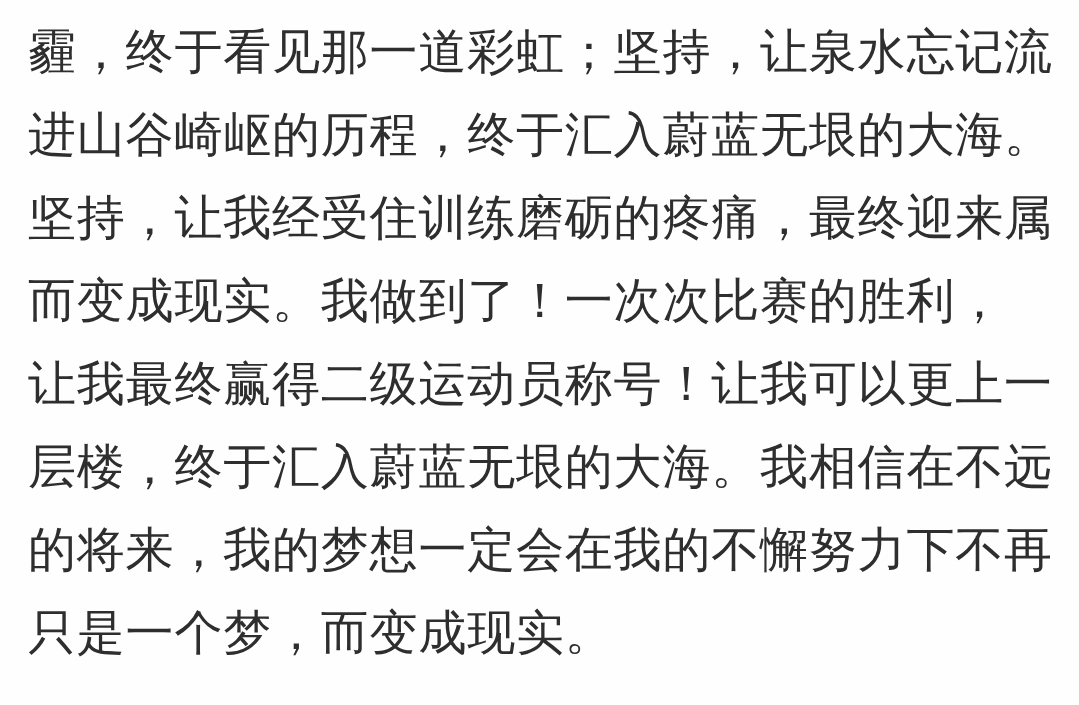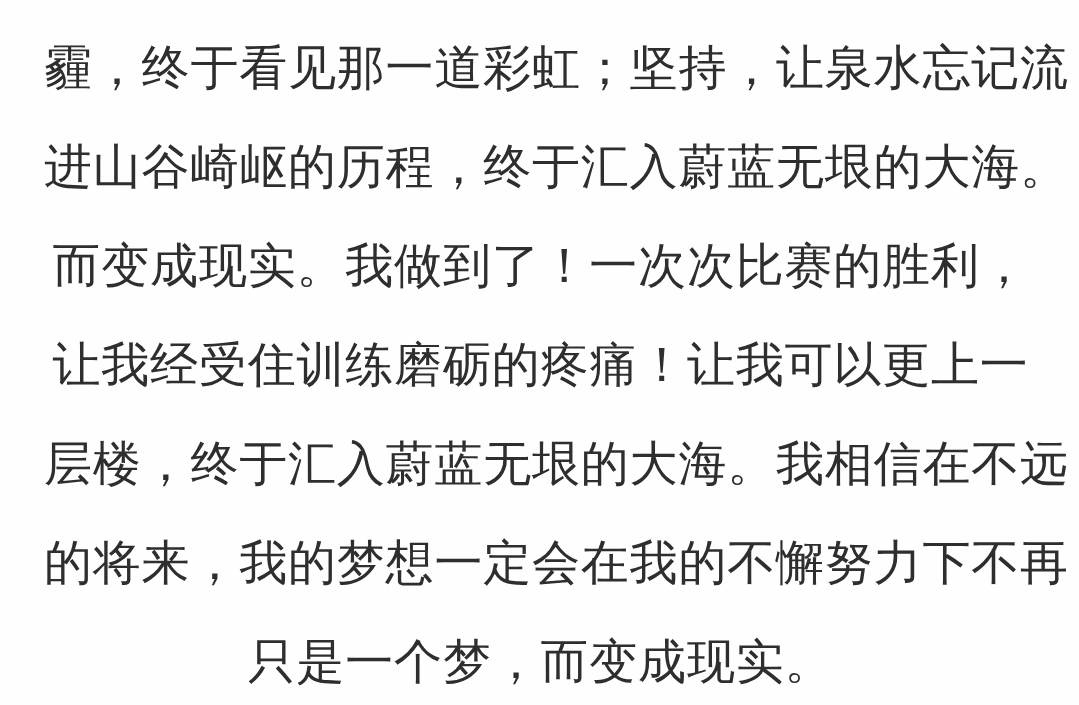--- a/index.html
+++ b/index.html
@@ -17,38 +17,38 @@
     width: 1079px;
     height: 705px;
     box-sizing: border-box;
     background: #fefefe;
   }
   .text-block {
     box-sizing: border-box;
     padding: 10px 26px 0 28px;
   }
   .text-line {
-    margin: 16px;
+    margin: 0;
     padding: 0;
     font-size: 48px;
     line-height: 83px;
     letter-spacing: 0.8px;
     color: #2e2e2e;
     white-space: nowrap;
     font-weight: 400;
-    text-align: center;
     -webkit-font-smoothing: antialiased;
   }
 </style>
 </head>
 <body>
 
 <div class="document-page">
   <div class="text-block">
     <p class="text-line">霾，终于看见那一道彩虹；坚持，让泉水忘记流</p>
     <p class="text-line">进山谷崎岖的历程，终于汇入蔚蓝无垠的大海。</p>
+    <p class="text-line">坚持，让我经受住训练磨砺的疼痛，最终迎来属</p>
     <p class="text-line">而变成现实。我做到了！一次次比赛的胜利，</p>
-    <p class="text-line">让我经受住训练磨砺的疼痛！让我可以更上一</p>
+    <p class="text-line">让我最终赢得二级运动员称号！让我可以更上一</p>
     <p class="text-line">层楼，终于汇入蔚蓝无垠的大海。我相信在不远</p>
     <p class="text-line">的将来，我的梦想一定会在我的不懈努力下不再</p>
     <p class="text-line">只是一个梦，而变成现实。</p>
   </div>
 </div>
 
 </body></html>

